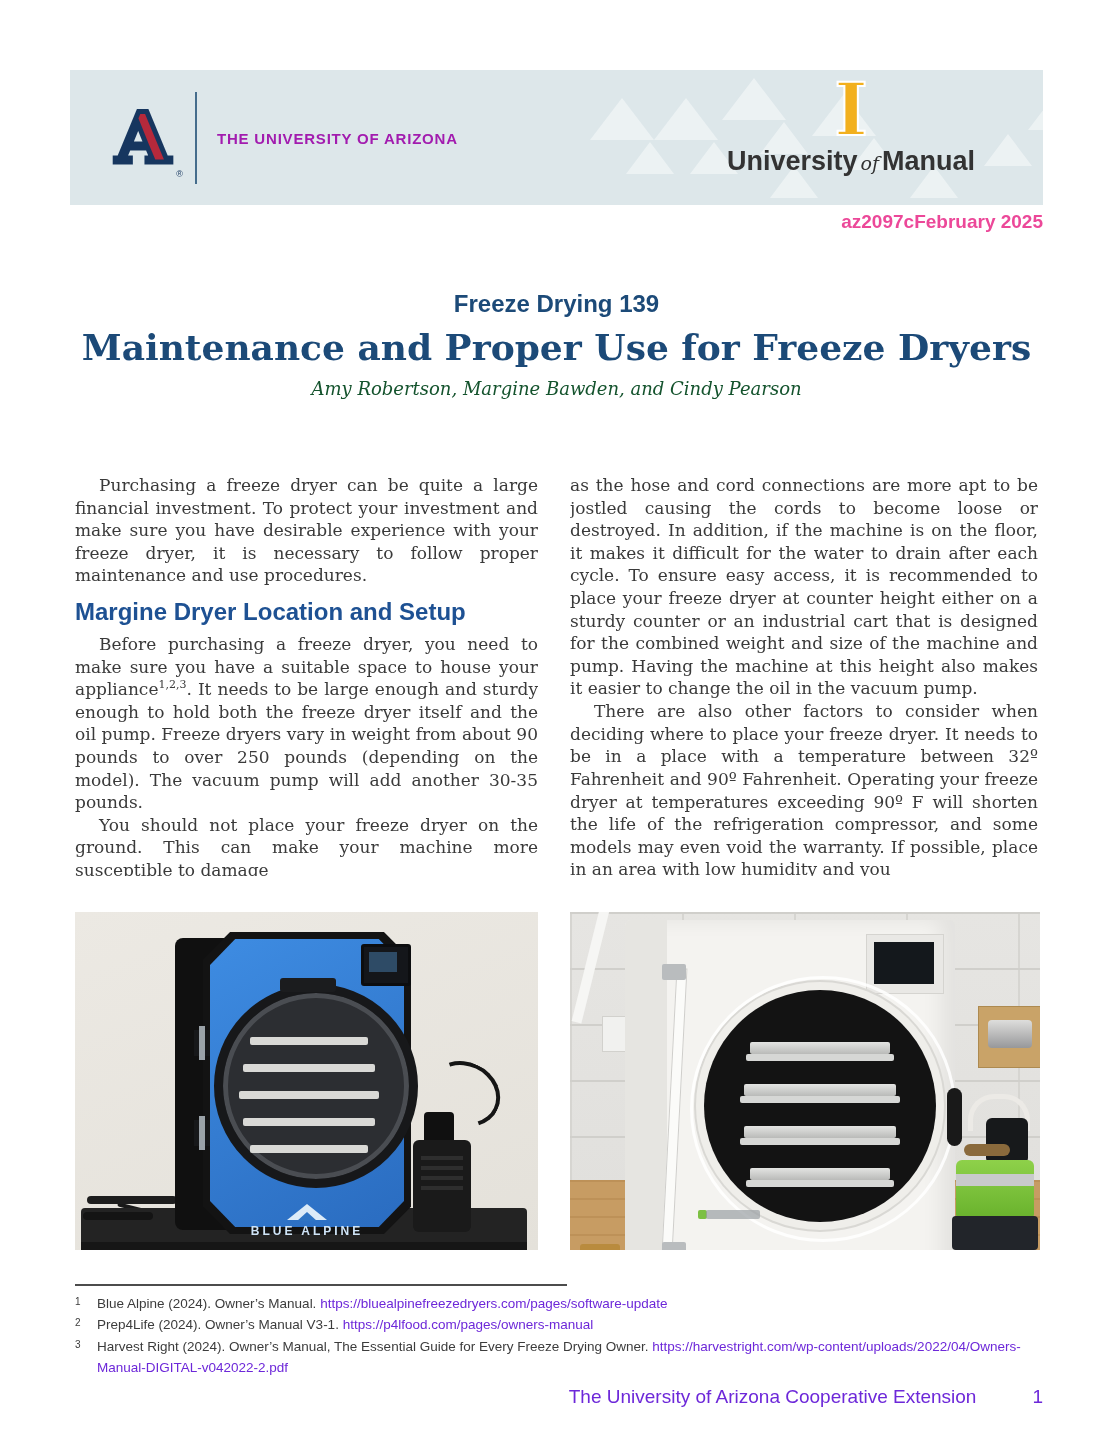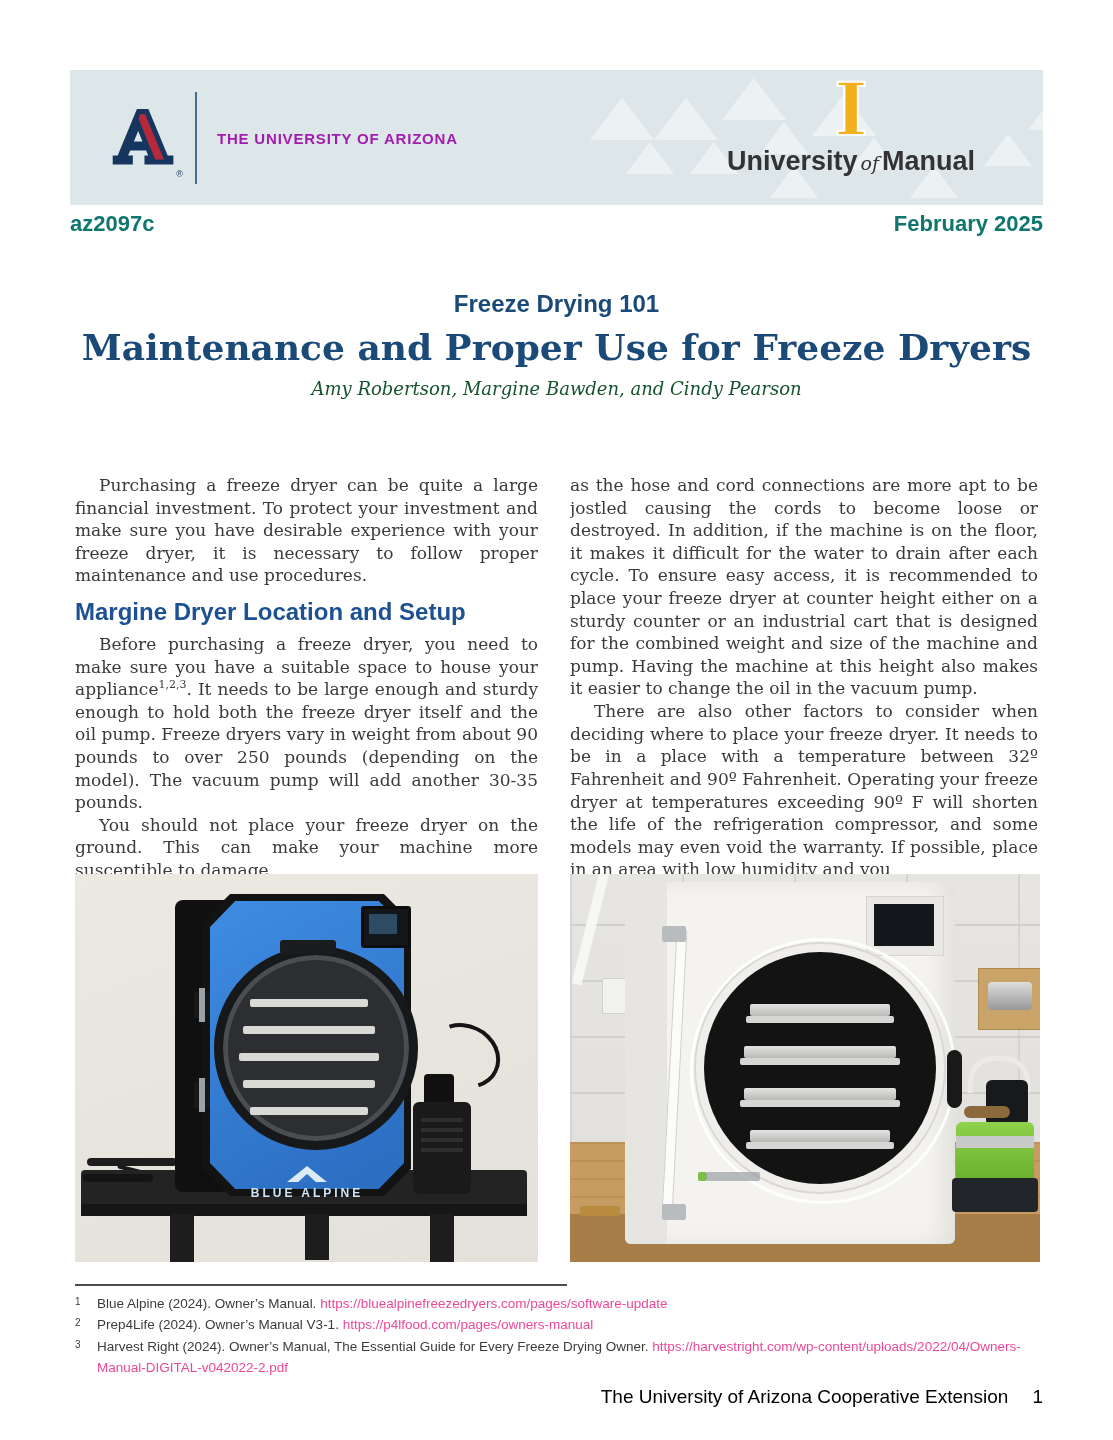--- a/index.html
+++ b/index.html
@@ -28,43 +28,43 @@
   .idaho-i { font-family:"DejaVu Serif", serif; font-weight:bold; font-size:72px; line-height:0.95;
              color:#f2b01e; -webkit-text-stroke:2px #ffffff; }
   .idaho-name { font-family:"Liberation Sans", sans-serif; font-weight:bold; font-size:27px;
                 color:#333333; margin-top:2px; }
   .idaho-name i { font-family:"DejaVu Serif", serif; font-weight:normal; font-style:italic;
                   font-size:19px; margin:0 3px; }
   .idaho-sub { font-family:"Liberation Sans", sans-serif; font-size:24px; color:#333333; margin-top:-2px; }
 
   
   .meta-row { position:absolute; left:70px; top:211px; width:973px; display:flex;
-              justify-content:space-between; font-family:"Liberation Sans", sans-serif;
-              font-weight:bold; font-size:22px; color:#0f766e; }
+              justify-content:flex-end; font-family:"Liberation Sans", sans-serif;
+              font-weight:bold; font-size:19px; color:#ec4899; }
 
   
   .title-block { position:absolute; left:0; top:290px; width:1113px; text-align:center; }
   .kicker { font-family:"Liberation Sans", sans-serif; font-weight:bold; font-size:24px; color:#1c4a78; }
   .main-title { font-family:"DejaVu Serif", serif; font-weight:bold; font-size:36px;
                 color:#1c4a78; margin:8px 0 10px 0; }
   .byline { font-family:"DejaVu Serif", serif; font-style:italic; font-size:18px; color:#14532d; }
 
   
   .col { position:absolute; top:474px; height:402px; overflow:hidden; text-align:justify;
          font-size:17px; line-height:1.33; color:#3a3a3a; }
   .col1 { left:75px;  width:463px; }
   .col2 { left:570px; width:468px; }
   .col p { margin:0; }
   .indent { text-indent:24px; }
   .section-h { font-family:"Liberation Sans", sans-serif; font-weight:bold; font-size:24px;
                color:#1e5193; margin:9px 0 5px 0; text-align:left; }
   sup { font-size:11px; }
 
   
-  .photo { position:absolute; top:874px; height:388px; overflow:hidden; }
+  .photo { position:absolute; top:912px; height:338px; overflow:hidden; }
   .photo * { position:absolute; }
   .photo-left  { left:75px;  width:463px; background:linear-gradient(160deg,#ece9e3,#e4e1da); }
   .photo-right { left:570px; width:470px;
       background:
         repeating-linear-gradient(0deg, #d0cfcb 0 2px, transparent 2px 56px),
         repeating-linear-gradient(90deg, #d6d5d1 0 2px, transparent 2px 112px),
         linear-gradient(#e6e5e2,#e0dfdc); }
 
   
   .cart-top { left:6px; top:296px; width:446px; height:40px; background:#232323; border-radius:4px; }
@@ -148,25 +148,25 @@
   .gp-band { left:386px; top:262px; width:78px; height:12px; background:#c8caca; }
   .gp-base { left:382px; top:304px; width:86px; height:34px; background:#22252a; border-radius:4px; }
   .gp-handle { left:394px; top:232px; width:46px; height:12px; background:#8a6a3c; border-radius:6px; }
 
   
   .footnotes { position:absolute; left:75px; top:1284px; width:966px; }
   .fn-rule { width:492px; height:2px; background:#4c4c4c; margin-bottom:7px; }
   .fn { display:grid; grid-template-columns:22px 1fr; font-family:"Liberation Sans", sans-serif;
         font-size:13.5px; line-height:1.58; color:#3c3c3c; }
   .fn-num { font-size:10px; padding-top:1px; }
-  .fn a, .fn .lnk { color:#ec4899; text-decoration:none; }
-
-  
-  .pfooter { position:absolute; right:70px; top:1386px; display:flex; align-items:baseline; gap:24px;
-             font-family:"Liberation Sans", sans-serif; font-size:19px; color:#000000; }
+  .fn a, .fn .lnk { color:#6d28d9; text-decoration:none; }
+
+  
+  .pfooter { position:absolute; right:70px; top:1386px; display:flex; align-items:baseline; gap:56px;
+             font-family:"Liberation Sans", sans-serif; font-size:19px; color:#6d28d9; }
 </style>
 </head>
 <body>
 
 <div class="page">
 
   <div class="banner">
     <div>
       <div class="tri" style="left:520px; top:28px;"></div>
       <div class="tri" style="left:584px; top:28px;"></div>
@@ -200,21 +200,21 @@
       </div>
     </div>
   </div>
 
   <div class="meta-row">
     <span>az2097c</span>
     <span>February 2025</span>
   </div>
 
   <div class="title-block">
-    <div class="kicker">Freeze Drying 101</div>
+    <div class="kicker">Freeze Drying 139</div>
     <div class="main-title">Maintenance and Proper Use for Freeze Dryers</div>
     <div class="byline">Amy Robertson, Margine Bawden, and Cindy Pearson</div>
   </div>
 
   <div class="col col1">
     <p class="indent">Purchasing a freeze dryer can be quite a large financial investment. To protect your investment and make sure you have desirable experience with your freeze dryer, it is necessary to follow proper maintenance and use procedures.</p>
     <div class="section-h">Margine Dryer Location and Setup</div>
     <p class="indent"><span>Before purchasing a freeze dryer, you need to make sure you have a suitable space to house your appliance</span><sup>1,2,3</sup><span>. It needs to be large enough and sturdy enough to hold both the freeze dryer itself and the oil pump. Freeze dryers vary in weight from about 90 pounds to over 250 pounds (depending on the model). The vacuum pump will add another 30-35 pounds.</span></p>
     <p class="indent">You should not place your freeze dryer on the ground. This can make your machine more susceptible to damage</p>
   </div>

